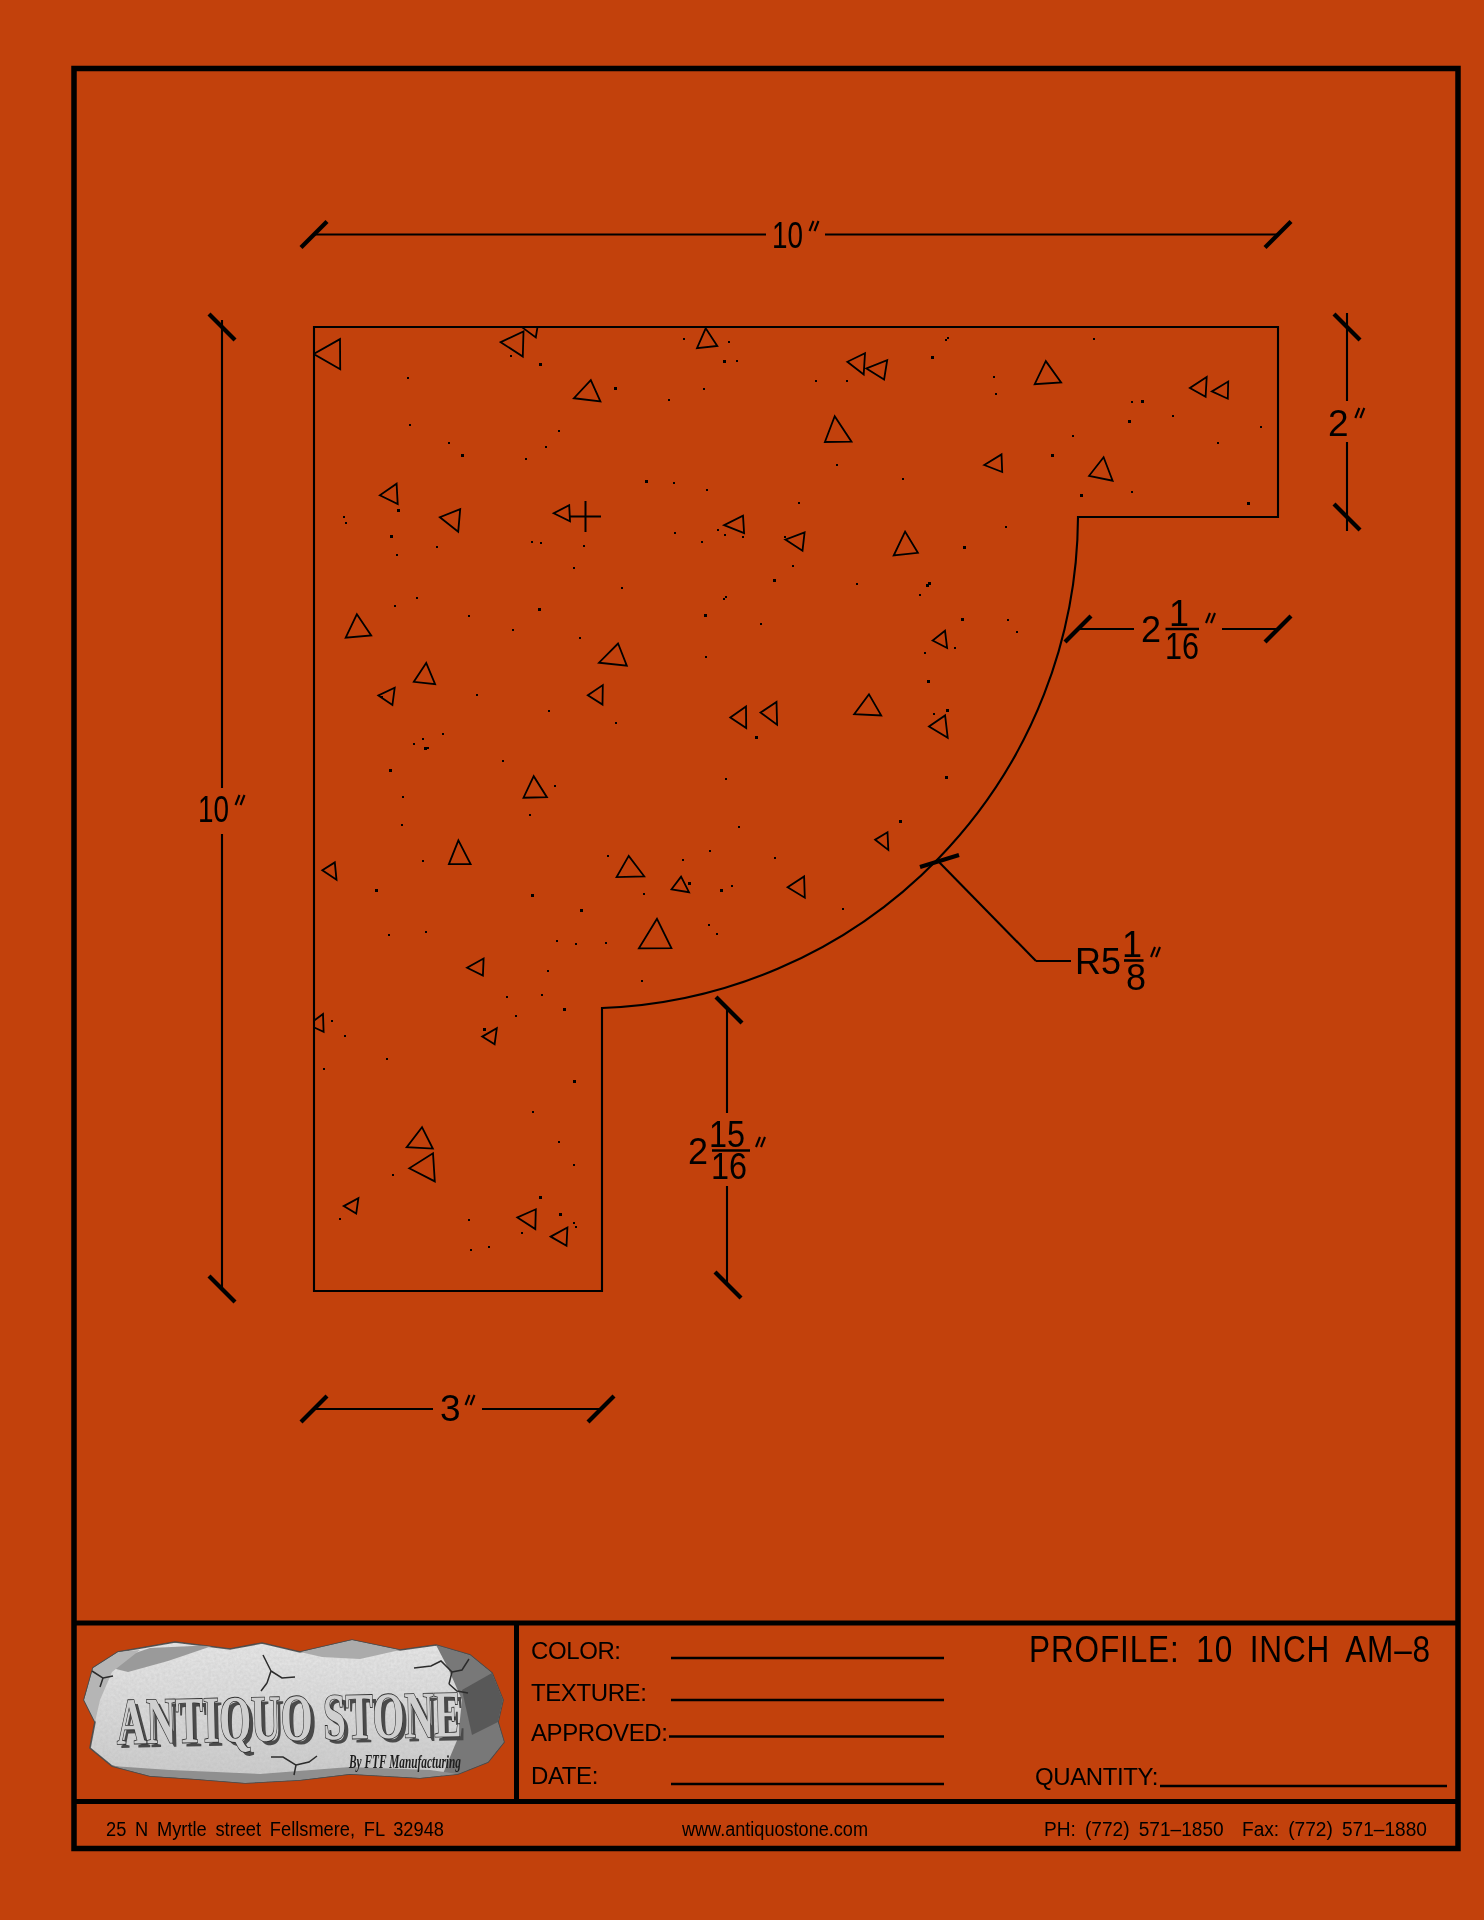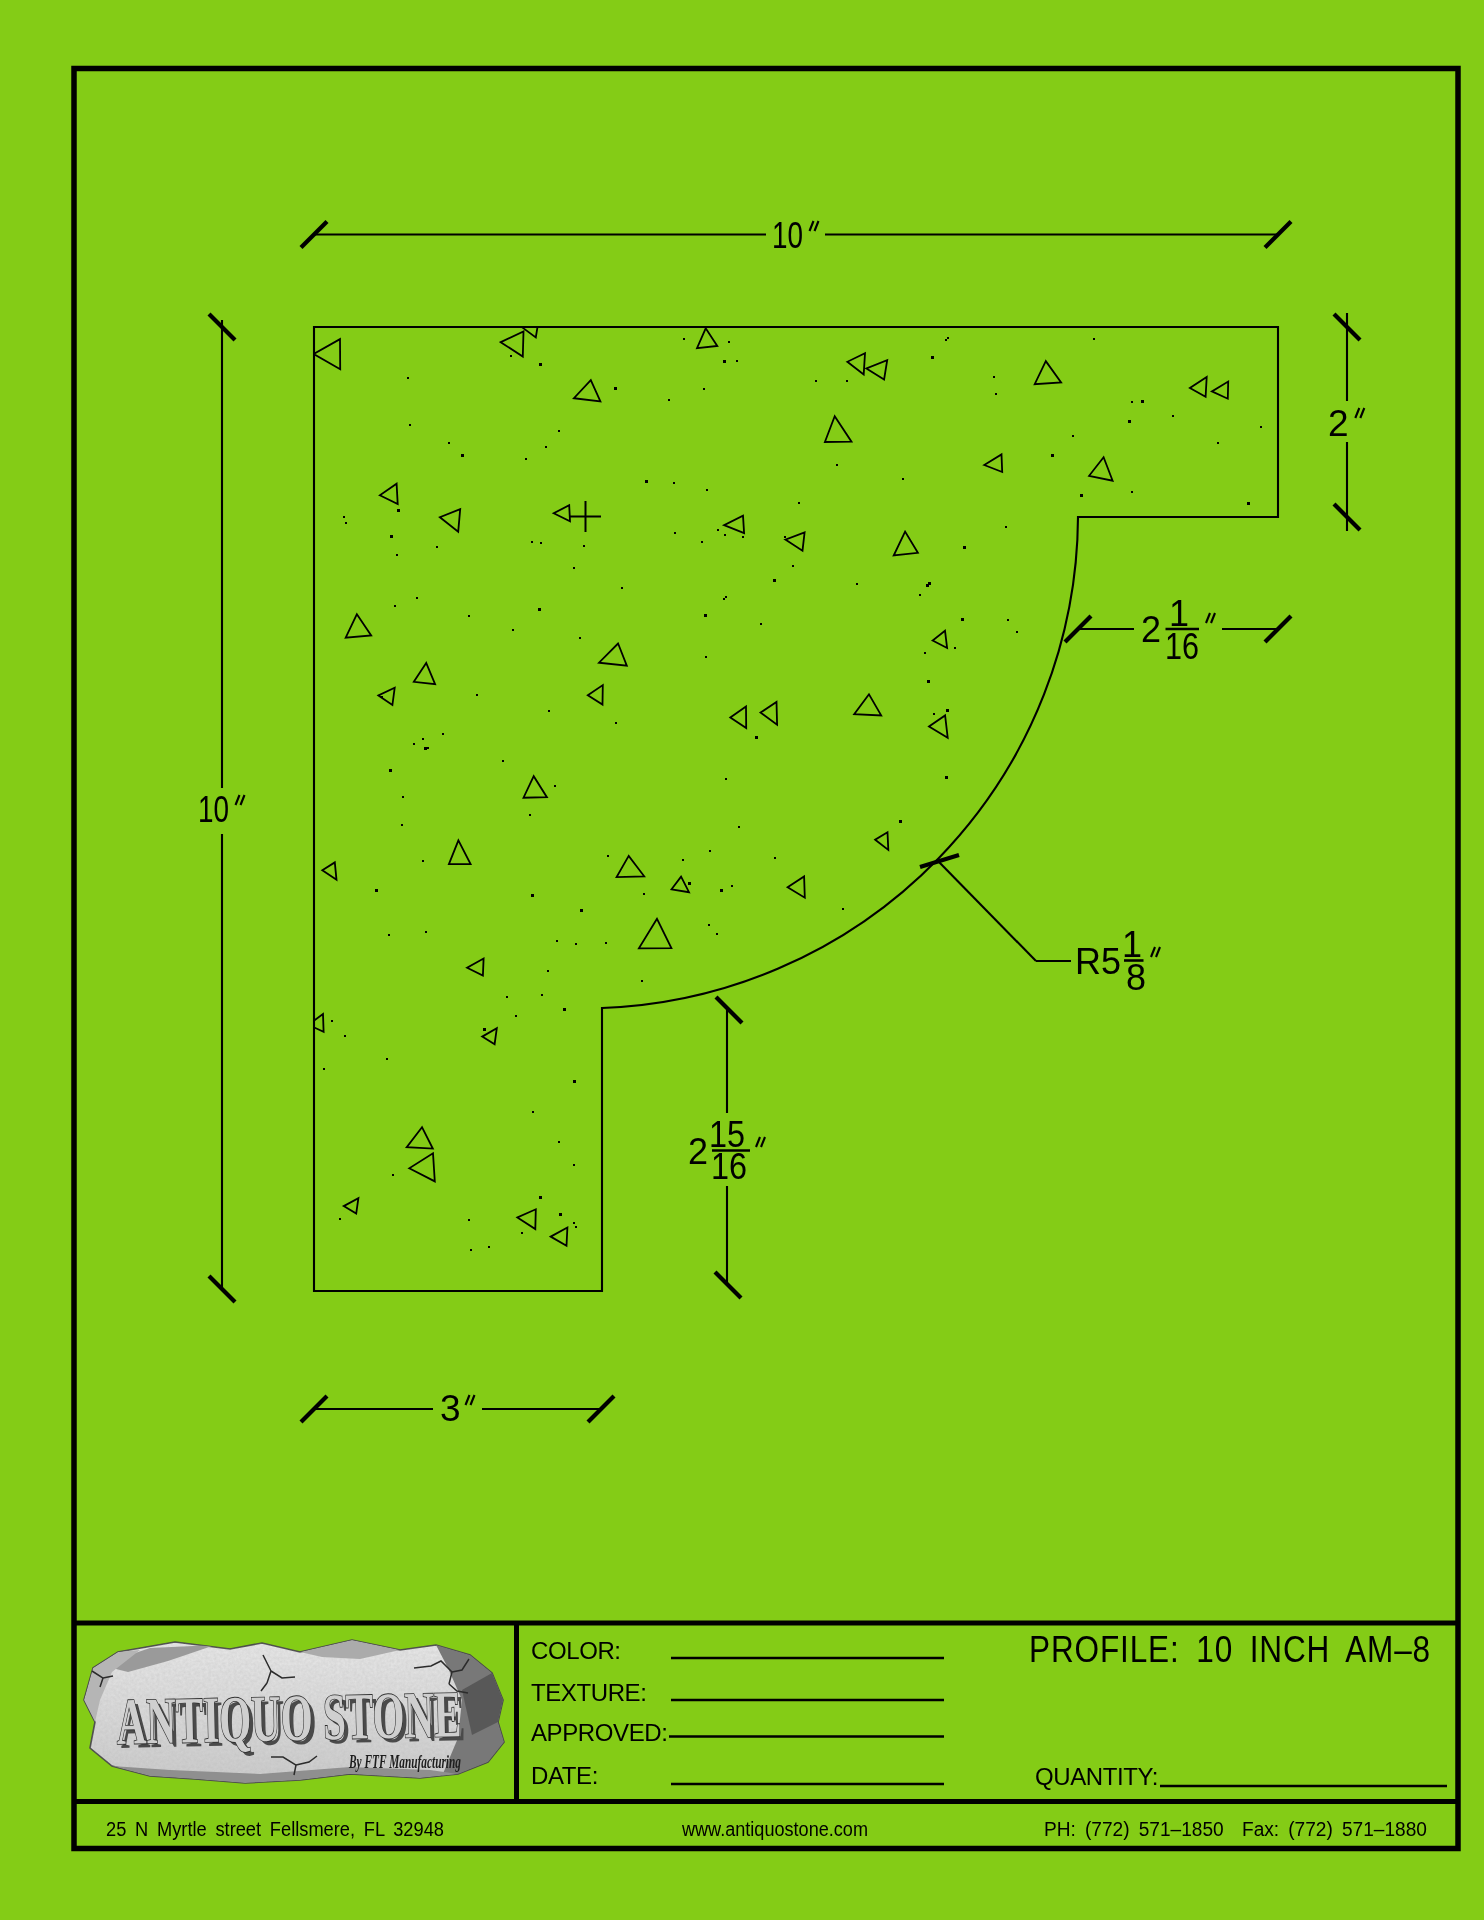--- a/index.html
+++ b/index.html
@@ -1,16 +1,16 @@
 <!DOCTYPE html>
 <html><head>
 <meta charset="utf-8">
 <style>
 html,body{margin:0;padding:0;background:#fff;}
-#page{position:relative;width:1484px;height:1920px;background:#84cc16;overflow:hidden;
+#page{position:relative;width:1484px;height:1920px;background:#c2410c;overflow:hidden;
   font-family:"Liberation Sans",sans-serif;}
 svg text{font-family:"Liberation Sans",sans-serif;}
 </style>
 </head>
 <body>
 <div id="page">
 <svg width="1484" height="1920" viewBox="0 0 1484 1920">
 
 <rect x="74" y="68.5" width="1384" height="1780" fill="none" stroke="#000" stroke-width="5.5"></rect>
 

